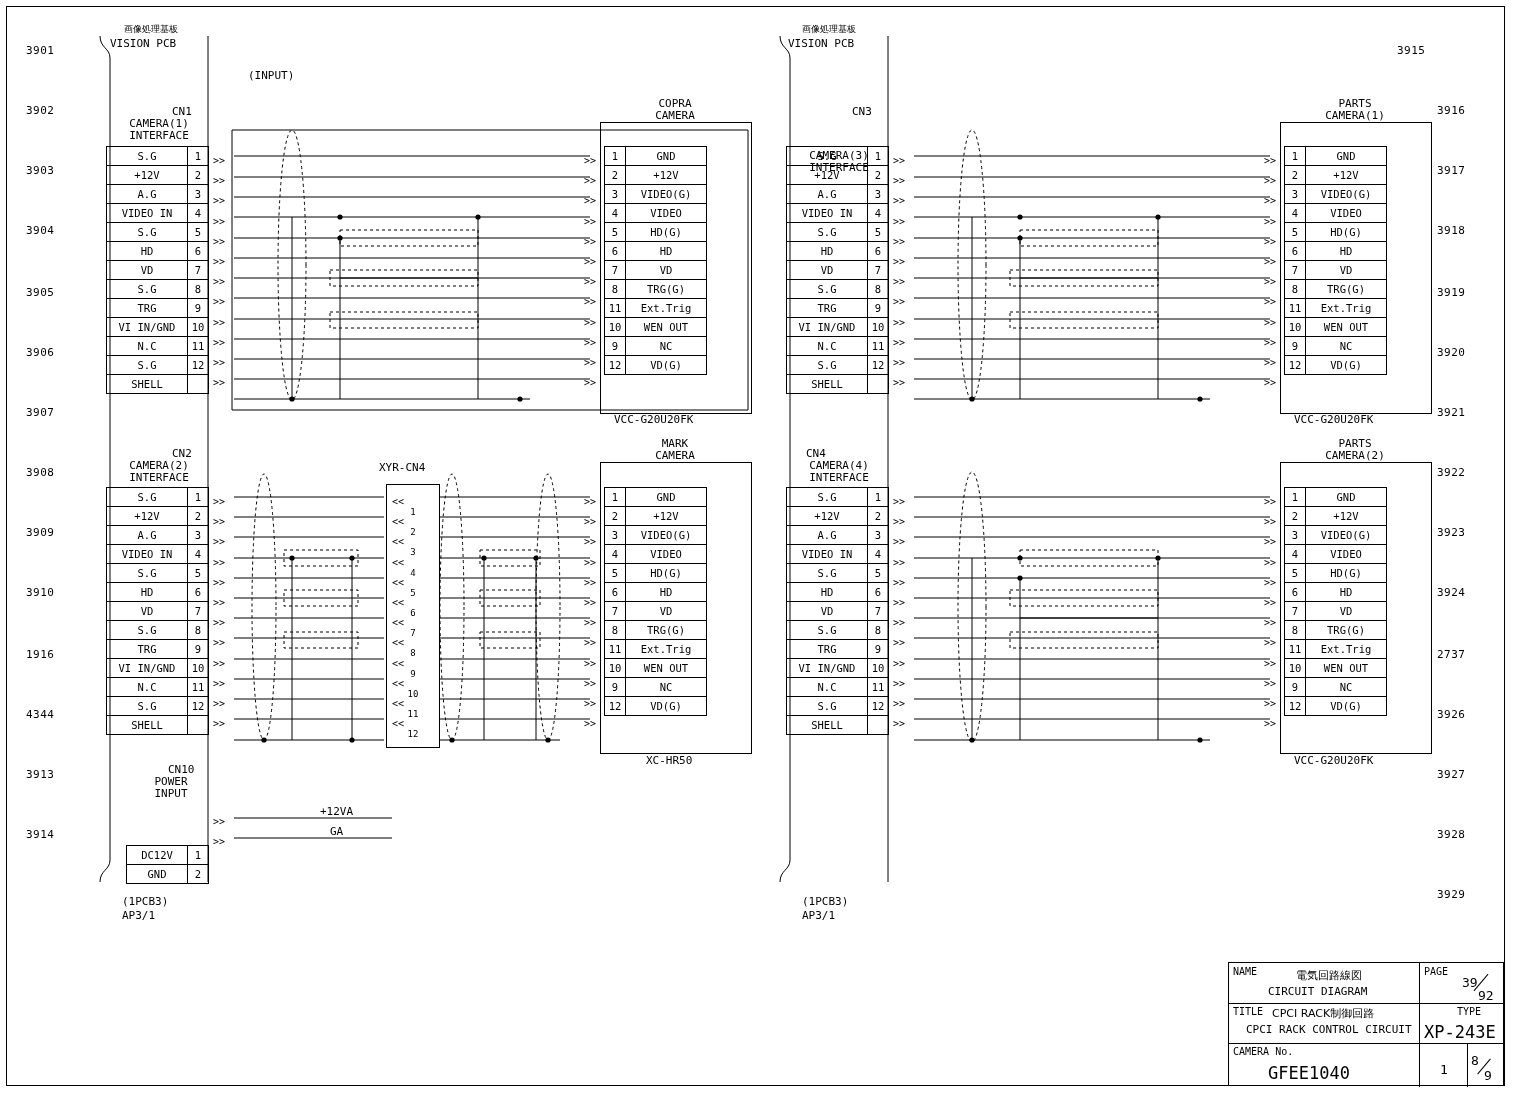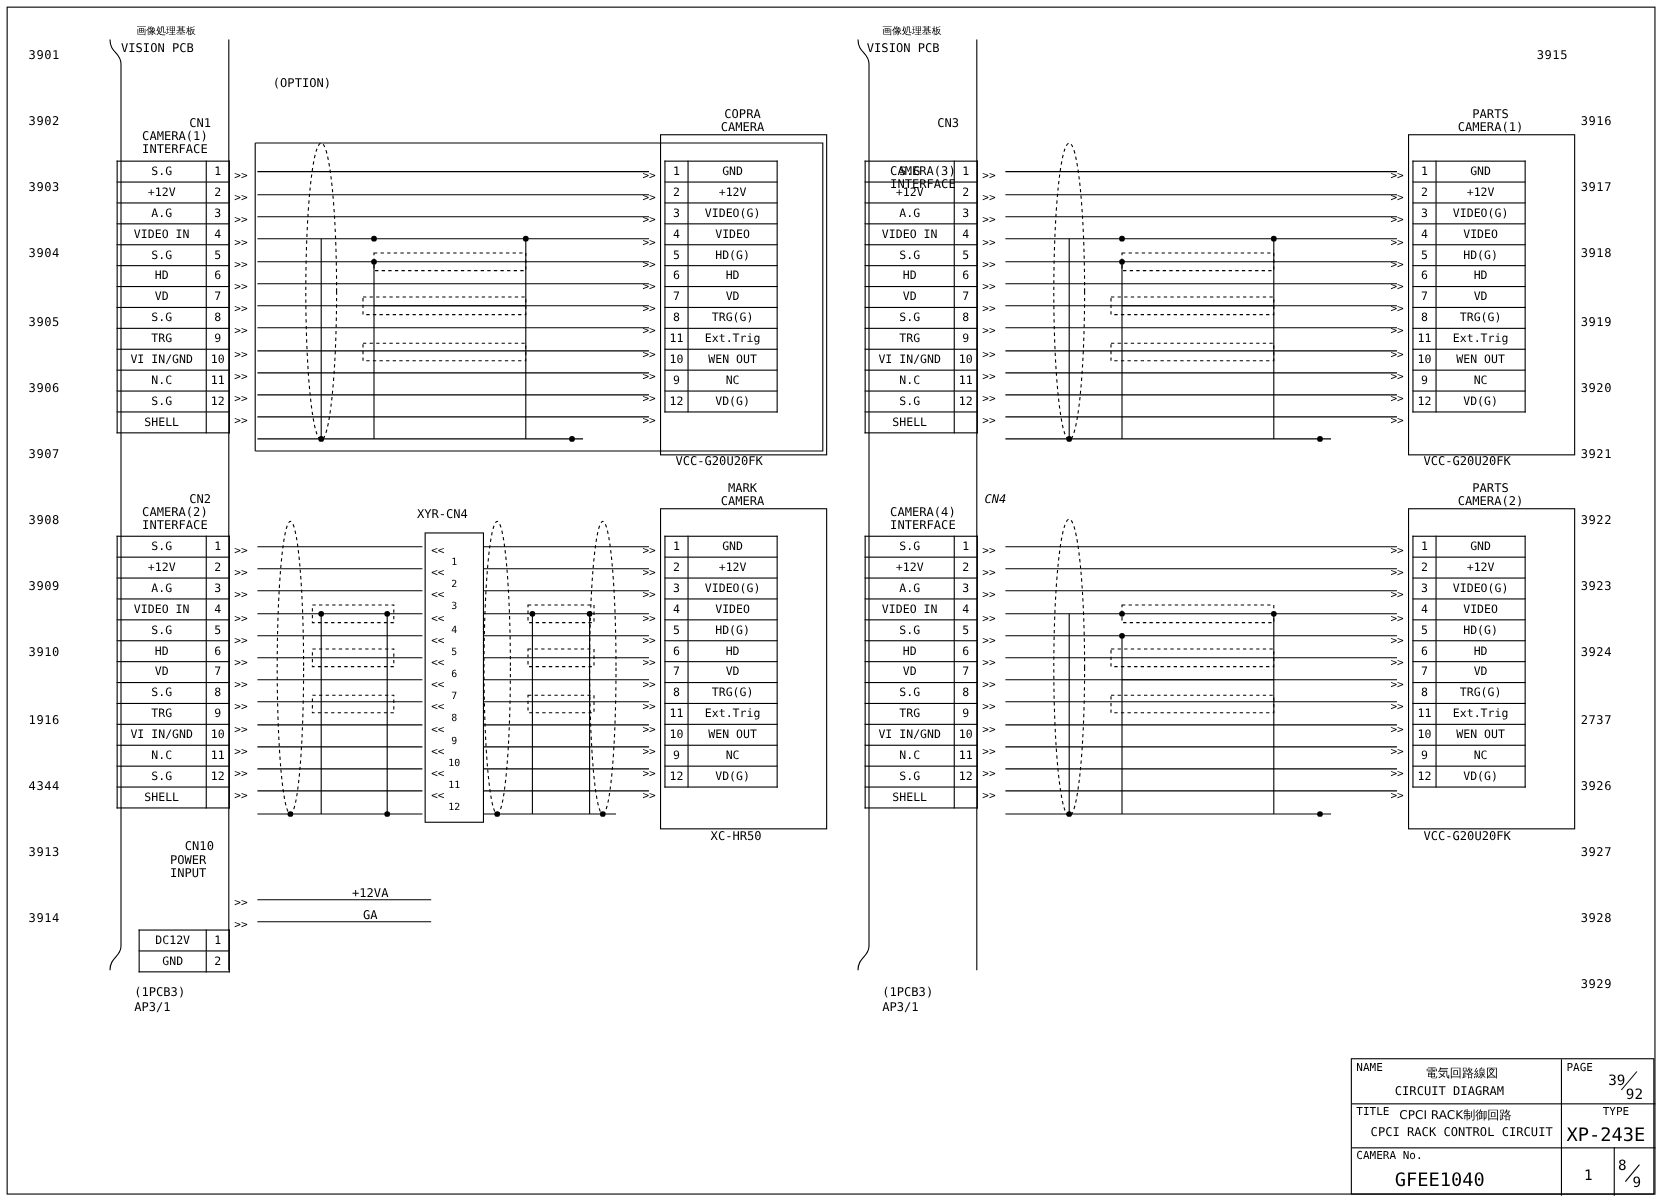--- a/index.html
+++ b/index.html
@@ -216,21 +216,21 @@
       <circle cx="1020" cy="578" r="2.6"></circle>
         <circle cx="972" cy="740" r="2.6"></circle>
       <circle cx="1200" cy="740" r="2.6"></circle>
     </g>
   </svg>
 
   <div class="txt jp" style="left:124px;top:24px;">画像処理基板</div>
   <div class="txt" style="left:110px;top:38px;">VISION PCB</div>
   <div class="txt jp" style="left:802px;top:24px;">画像処理基板</div>
   <div class="txt" style="left:788px;top:38px;">VISION PCB</div>
-  <div class="txt" style="left:248px;top:70px;">(OPTION)</div>
+  <div class="txt" style="left:248px;top:70px;">(INPUT)</div>
 
   <div class="txt" style="left:172px;top:106px;">CN1</div>
   <div class="cam-title" style="left:104px;top:118px;width:110px;">CAMERA(1)
 INTERFACE</div>
   <table class="ctab" style="left:106px;top:146px;">
     <tbody>
         <tr>
           <td class="nm">S.G</td>
           <td class="pn">1</td>
         </tr>
@@ -618,21 +618,21 @@
         </tr>
     <tr>
           <td class="pn">12</td>
           <td class="nm">VD(G)</td>
         </tr>
   </tbody>
     </table>
   <div class="arrow" style="left:1264px;top:151px;">&gt;&gt;<br>&gt;&gt;<br>&gt;&gt;<br>&gt;&gt;<br>&gt;&gt;<br>&gt;&gt;<br>&gt;&gt;<br>&gt;&gt;<br>&gt;&gt;<br>&gt;&gt;<br>&gt;&gt;<br>&gt;&gt;</div>
   <div class="txt" style="left:1294px;top:414px;">VCC-G20U20FK</div>
 
-  <div class="txt" style="left:895px;top:448px;font-style:italic;">CN4</div>
+  <div class="txt" style="left:806px;top:448px;">CN4</div>
   <div class="cam-title" style="left:784px;top:460px;width:110px;">CAMERA(4)
 INTERFACE</div>
   <table class="ctab" style="left:786px;top:487px;">
     <tbody>
         <tr>
           <td class="nm">S.G</td>
           <td class="pn">1</td>
         </tr>
     <tr>
           <td class="nm">+12V</td>

